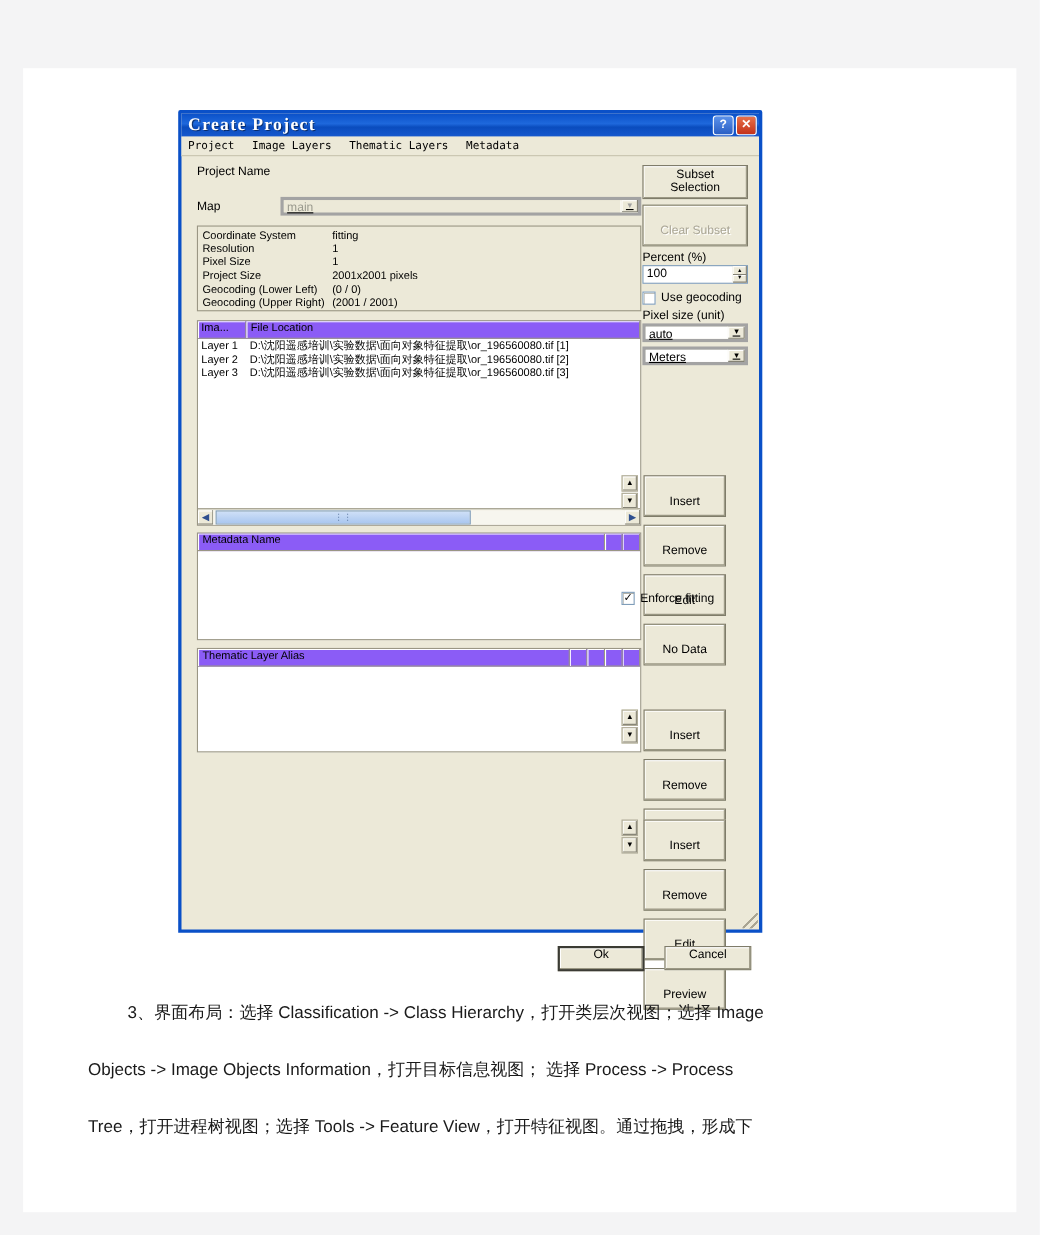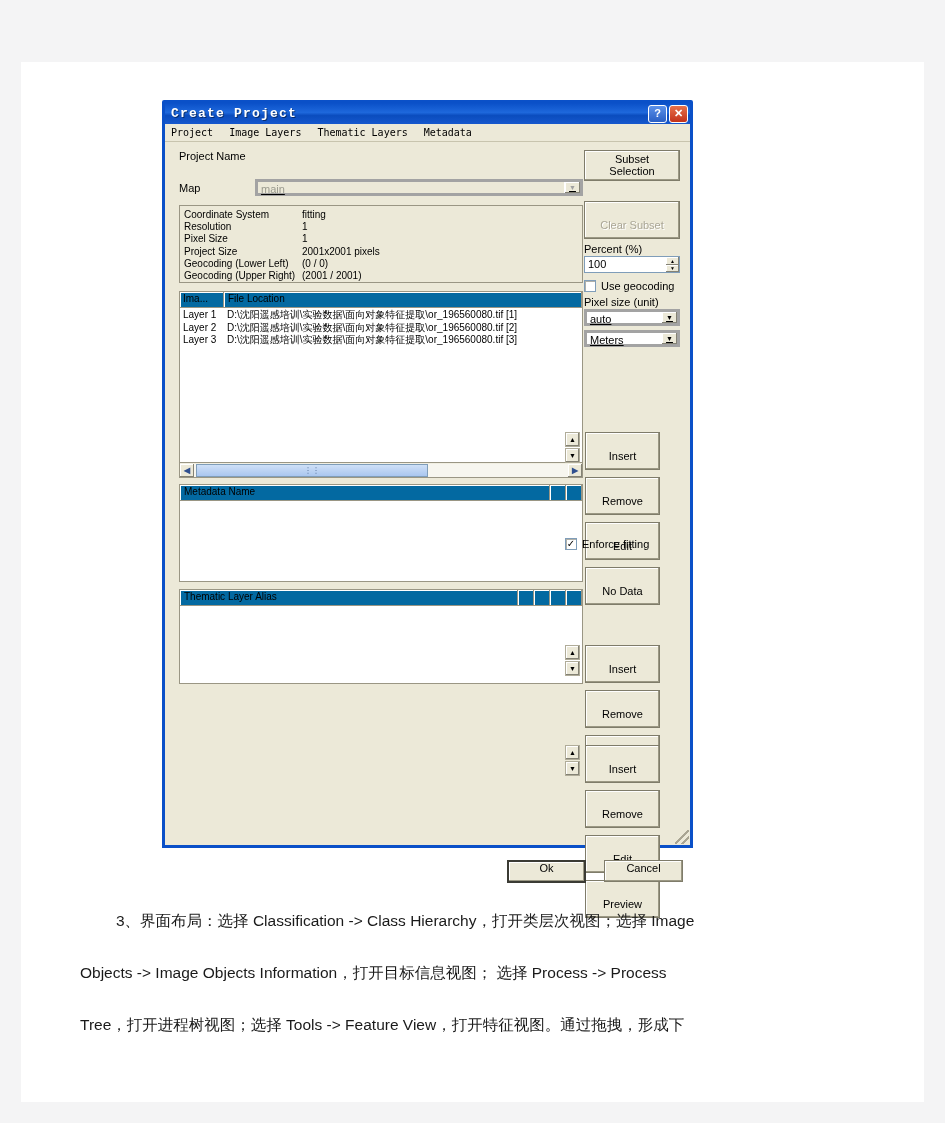--- a/index.html
+++ b/index.html
@@ -34,23 +34,23 @@
   }
   .titlebar {
     height: 21px;
     background: linear-gradient(to bottom, #0a50c8 0%, #1e68dc 45%, #0a4cbe 60%, #1658cd 100%);
     display: flex; align-items: center;
     padding: 0 2px 0 6px;
     position: relative;
   }
   .title-text {
     color: #ffffff;
-    font-family: Liberation Mono, monospace;
+    font-family: Liberation Serif, serif;
     font-weight: bold;
-    font-size: 13px;
+    font-size: 16px;
     letter-spacing: 1.2px;
     text-shadow: 1px 1px 0 rgba(0,0,0,0.45);
     flex: 1;
   }
   .tb-btns { display: flex; gap: 2px; align-items: center; }
   .tb-btn {
     width: 17px; height: 16px;
     border: 1px solid #ffffff;
     border-radius: 3px;
     display: flex; align-items: center; justify-content: center;
@@ -112,21 +112,21 @@
 
   .listbox {
     border: 1px solid #9a9684;
     background: #fff;
     box-sizing: border-box;
     position: relative;
     overflow: hidden;
   }
   .lb-head {
     display: flex;
-    background: #0369a1;
+    background: #8b5cf6;
     border-bottom: 1px solid #9a9684;
     height: 15px;
     font-size: 10px;
   }
   .lb-col {
     border-right: 1px solid #9a9684;
     box-shadow: inset 1px 1px 0 #fff;
     padding: 1px 0 0 4px;
     box-sizing: border-box;
     overflow: hidden;
@@ -341,21 +341,21 @@
           <span class="lb-col" style="width:16px;"></span>
           <span class="lb-col" style="width:16px;"></span>
         </div>
       </div>
 
       <div class="right-col">
         <div class="btn" style="height:31px; padding-top:3px;">
           <span>Subset</span><br>
           <span>Selection</span>
         </div>
-        <div class="btn disabled" style="height:17px; margin-top:20px;">Clear Subset</div>
+        <div class="btn disabled" style="height:17px; margin-top:5px;">Clear Subset</div>
 
         <div class="side-label">Percent (%)</div>
         <div class="spin">
           <span class="val">100</span>
           <span class="arrows">
             <div>▲</div>
             <div>▼</div>
           </span>
         </div>
 

